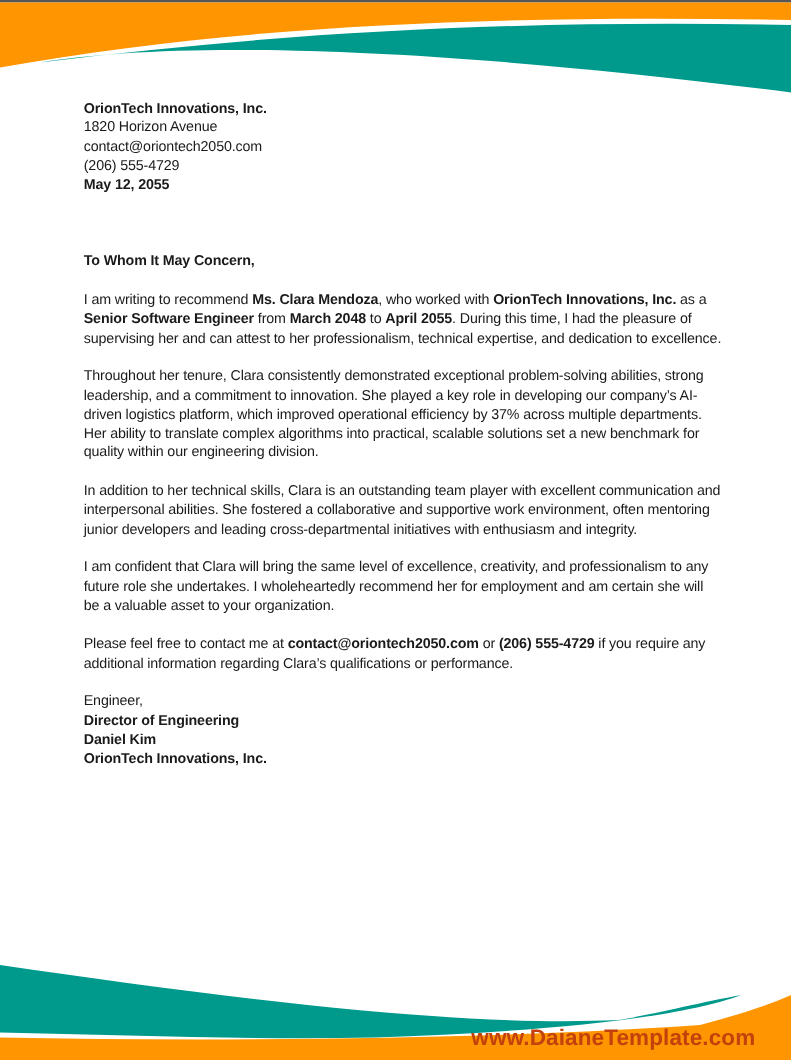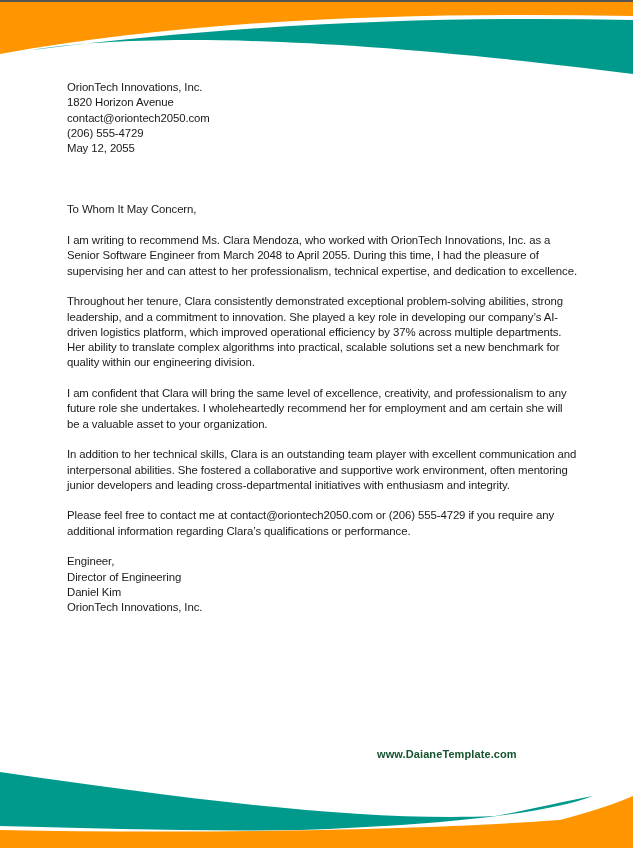--- a/index.html
+++ b/index.html
@@ -11,25 +11,25 @@
     }
     .topline { position: absolute; left: 0; top: 0; width: 633px; height: 2px; background: #555555; }
     .header-wave { position: absolute; left: 0; top: 0; width: 633px; height: 80px; }
     .footer-wave { position: absolute; left: 0; top: 760px; width: 633px; height: 88px; }
     .letter {
       position: absolute; left: 67px; top: 80px; width: 510px;
       font-size: 11.4px; line-height: 15.3px; letter-spacing: -0.1px;
     }
     .letter p { margin: 0; }
     .block { margin-bottom: 15.3px !important; }
-    .b { font-weight: normal; }
+    .b { font-weight: bold; }
     .gap-lg { height: 46px; }
     .website {
-      position: absolute; left: 377px; top: 748px;
-      font-size: 11px; font-weight: bold; color: #14532d;
+      position: absolute; left: 377px; top: 820px;
+      font-size: 18px; font-weight: bold; color: #c2410c;
       letter-spacing: 0.1px;
     }
   </style>
 </head>
 <body>
 
 <div class="topline"></div>
 
 <svg class="header-wave" viewBox="0 0 633 80" preserveAspectRatio="none">
   <path d="M0,2 L633,2 L633,16 C420,12 200,18 0,54 Z" fill="#FF9500"></path>
@@ -43,22 +43,22 @@
     <p>contact@oriontech2050.com</p>
     <p>(206) 555-4729</p>
     <p class="b">May 12, 2055</p>
   </div>
   <div class="gap-lg"></div>
   <p class="b block">To Whom It May Concern,</p>
 
   <p class="block"><span>I am writing to recommend </span><span class="b">Ms. Clara Mendoza</span><span>, who worked with </span><span class="b">OrionTech Innovations, Inc.</span><span> as a </span><span class="b">Senior Software Engineer</span><span> from </span><span class="b">March 2048</span><span> to </span><span class="b">April 2055</span><span>. During this time, I had the pleasure of supervising her and can attest to her professionalism, technical expertise, and dedication to excellence.</span></p>
 
   <p class="block">Throughout her tenure, Clara consistently demonstrated exceptional problem-solving abilities, strong leadership, and a commitment to innovation. She played a key role in developing our company’s AI-driven logistics platform, which improved operational efficiency by 37% across multiple departments. Her ability to translate complex algorithms into practical, scalable solutions set a new benchmark for quality within our engineering division.</p>
+  <p class="block">In addition to her technical skills, Clara is an outstanding team player with excellent communication and interpersonal abilities. She fostered a collaborative and supportive work environment, often mentoring junior developers and leading cross-departmental initiatives with enthusiasm and integrity.</p>
   <p class="block">I am confident that Clara will bring the same level of excellence, creativity, and professionalism to any future role she undertakes. I wholeheartedly recommend her for employment and am certain she will be a valuable asset to your organization.</p>
-  <p class="block">In addition to her technical skills, Clara is an outstanding team player with excellent communication and interpersonal abilities. She fostered a collaborative and supportive work environment, often mentoring junior developers and leading cross-departmental initiatives with enthusiasm and integrity.</p>
 
   <p class="block"><span>Please feel free to contact me at </span><span class="b">contact@oriontech2050.com</span><span> or </span><span class="b">(206) 555-4729</span><span> if you require any additional information regarding Clara’s qualifications or performance.</span></p>
 
   <div>
     <p>Engineer,</p>
     <p class="b">Director of Engineering</p>
     <p class="b">Daniel Kim</p>
     <p class="b">OrionTech Innovations, Inc.</p>
   </div>
 </div>

